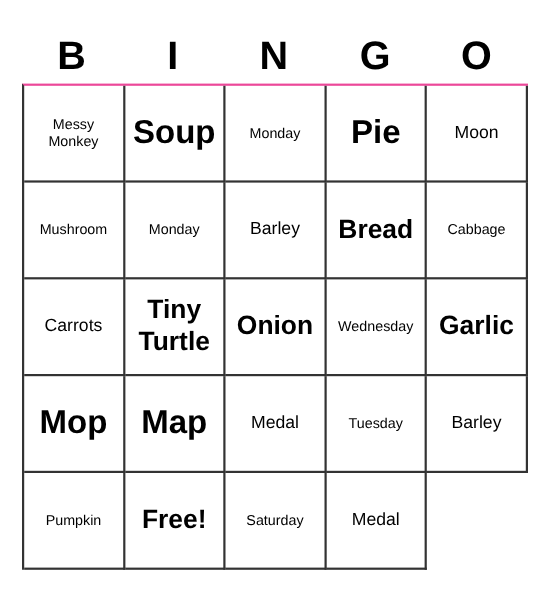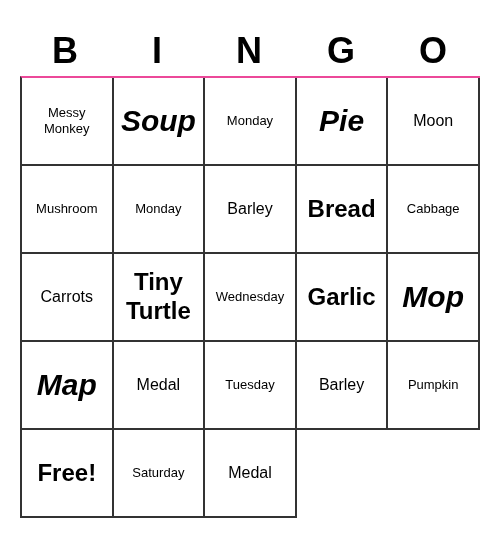--- a/index.html
+++ b/index.html
@@ -71,21 +71,20 @@
     }
 
     .size-large {
       font-size: 24px;
       font-weight: bold;
     }
 
     .size-xlarge {
       font-size: 30px;
       font-weight: bold;
-      font-style: italic;
     }
   </style>
 </head>
 <body>
 
 <div class="bingo-container">
   <div class="bingo-header">
   <div class="bingo-header-cell">B</div>
       <div class="bingo-header-cell">I</div>
       <div class="bingo-header-cell">N</div>
@@ -123,20 +122,23 @@
       <div class="bingo-cell">
         <span class="size-small">Cabbage</span>
       </div>
       <div class="bingo-cell">
         <span class="size-medium">Carrots</span>
       </div>
       <div class="bingo-cell">
         <span class="size-large">Tiny Turtle</span>
       </div>
       <div class="bingo-cell">
+        <span class="size-large">Onion</span>
+      </div>
+      <div class="bingo-cell">
         <span class="size-small">Wednesday</span>
       </div>
       <div class="bingo-cell">
         <span class="size-large">Garlic</span>
       </div>
       <div class="bingo-cell">
         <span class="size-xlarge">Mop</span>
       </div>
       <div class="bingo-cell">
         <span class="size-xlarge">Map</span>

